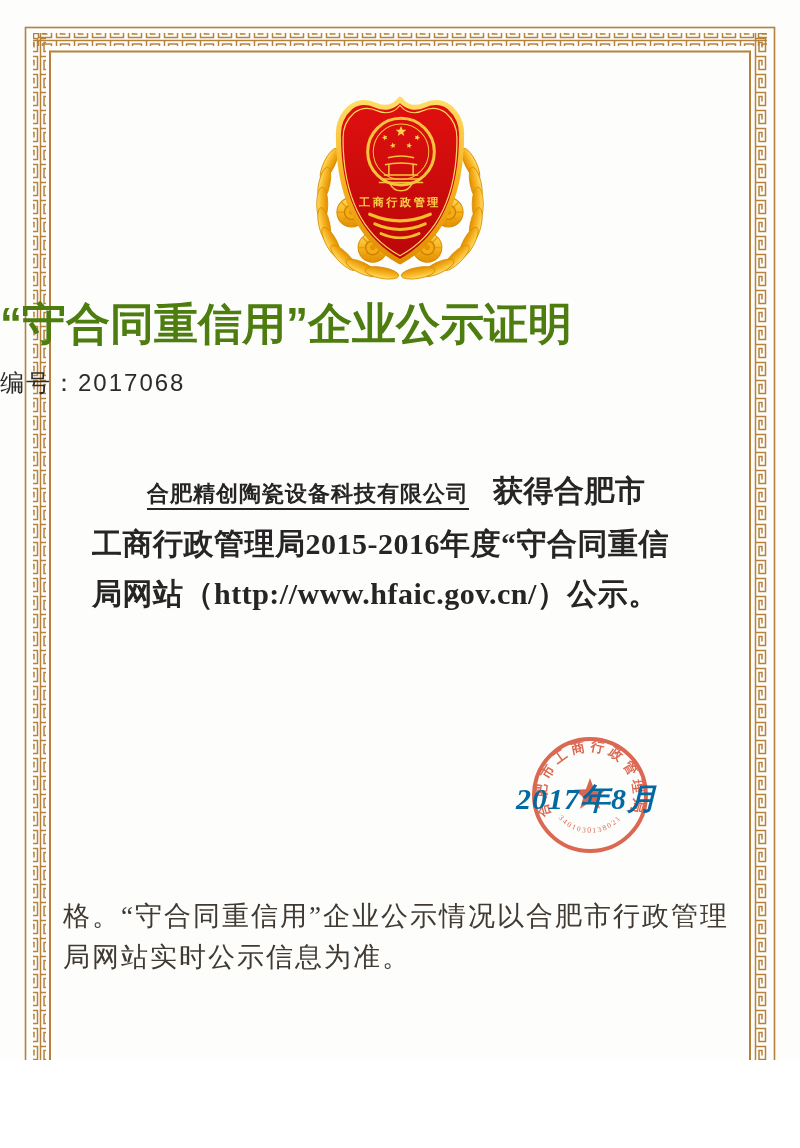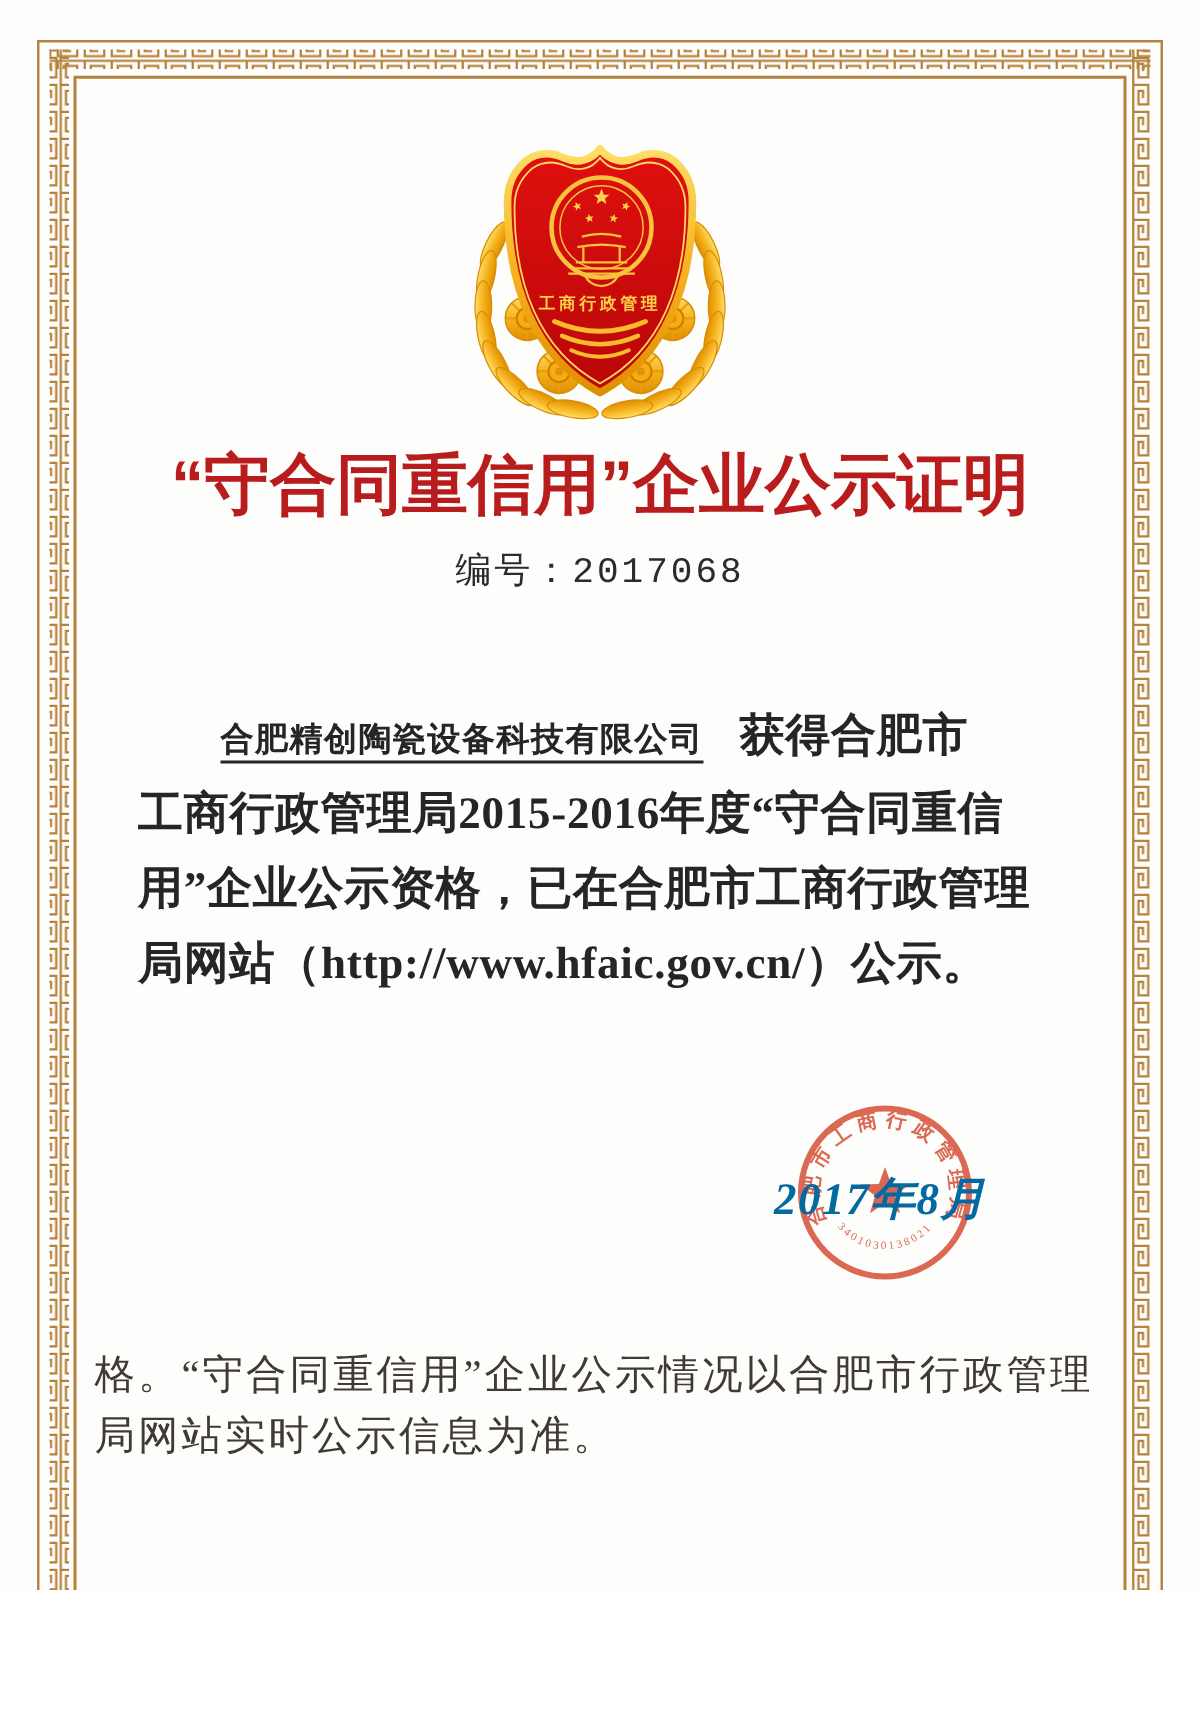--- a/index.html
+++ b/index.html
@@ -3,27 +3,27 @@
 <meta charset="utf-8">
 <style>
   html,body{margin:0;padding:0;background:#ffffff;}
   .page{
     position:relative;width:800px;height:1060px;background:#fdfdfb;
     font-family:"Liberation Serif",serif;overflow:hidden;
   }
   .border-svg{position:absolute;left:0;top:0;width:800px;height:1148px;}
   .emblem-svg{position:absolute;left:299px;top:89px;width:202px;height:192px;}
   .title{
-    position:absolute;left:0;top:294px;width:100%;text-align:center;
+    position:absolute;left:0;top:294px;width:100%;text-align:left;
     font-family:"Liberation Sans",sans-serif;font-weight:900;font-size:44px;
-    line-height:60px;color:#b91c1c;letter-spacing:0;white-space:nowrap;
+    line-height:60px;color:#4d7c0f;letter-spacing:0;white-space:nowrap;
   }
   .serial{
-    position:absolute;left:0;top:366px;width:100%;text-align:center;
-    font-family:Liberation Mono, monospace;font-size:24px;line-height:34px;
+    position:absolute;left:0;top:366px;width:100%;
+    font-family:Liberation Sans, sans-serif;font-size:24px;line-height:34px;
     color:#2b2b2b;letter-spacing:2px;
   }
   .body-block{
     position:absolute;left:92px;top:466px;width:624px;
     font-size:30px;line-height:50px;font-weight:700;color:#262424;letter-spacing:0.5px;
   }
   .bline{white-space:nowrap;}
   .indent1{padding-left:55px;}
   .company{
     font-size:22px;letter-spacing:1px;
@@ -141,21 +141,20 @@
   </svg>
 
   <div class="title">“守合同重信用”企业公示证明</div>
   <div class="serial">编号：2017068</div>
 
   <div class="body-block">
     <div class="bline indent1">
       <span class="company">合肥精创陶瓷设备科技有限公司</span><span class="rest1">获得合肥市</span>
     </div>
     <div class="bline">工商行政管理局2015-2016年度“守合同重信</div>
-    <div class="bline">用”企业公示资格，已在合肥市工商行政管理</div>
     <div class="bline">局网站（http://www.hfaic.gov.cn/）公示。</div>
   </div>
 
   <svg class="seal-svg" viewBox="0 0 124 124" aria-hidden="true">
     <defs>
       <path id="ringP" d="M62,106 A44,44 0 0 1 62,18 A44,44 0 0 1 62,106" fill="none"></path>
       <path id="codeP" d="M23.5,73 A41,41 0 0 0 100.5,73" fill="none"></path>
     </defs>
     <circle cx="62" cy="62" r="56" fill="none" stroke="#dc6149" stroke-width="4"></circle>
     <polygon points="62,45 66.1,56.3 78.2,56.7 68.7,64.2 72,75.8 62,69 52,75.8 55.3,64.2 45.8,56.7 57.9,56.3" fill="#d75138" opacity="0.92"></polygon>

